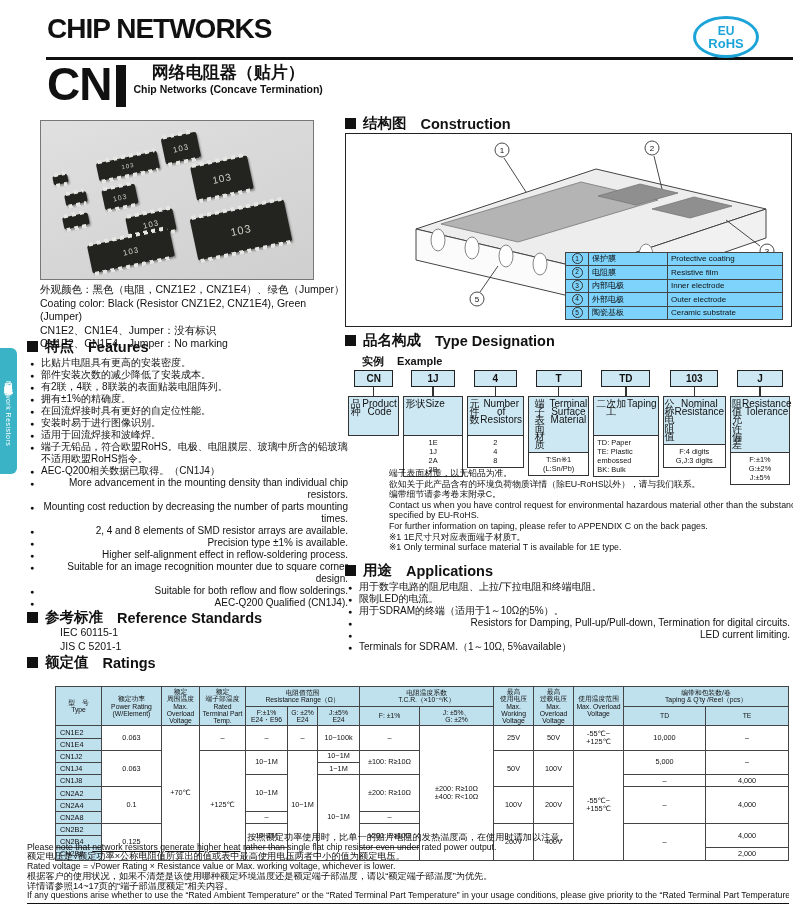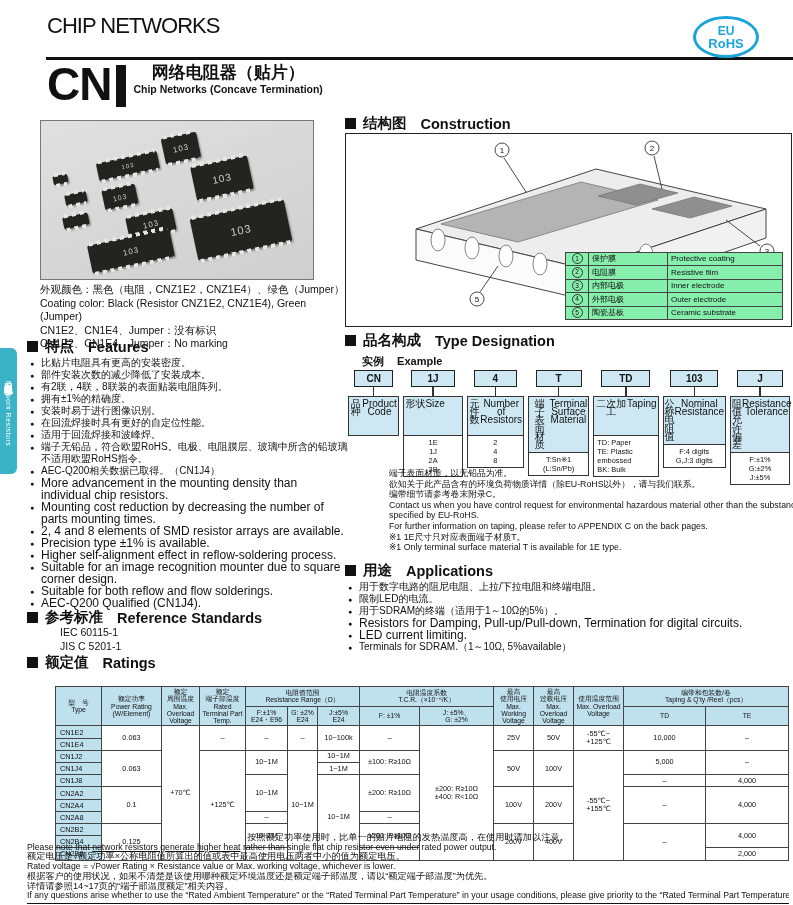--- a/index.html
+++ b/index.html
@@ -1,21 +1,21 @@
 <!DOCTYPE html>
 <html><head>
 <meta charset="utf-8">
 <style>
   html,body{margin:0;padding:0;background:#ffffff;}
   .page{position:relative;width:793px;height:905px;background:#fff;overflow:hidden;
         font-family:"Liberation Sans","DejaVu Sans",sans-serif;color:#111;}
   .pre{white-space:pre-line;}
 
   
-  .masthead-title{position:absolute;left:47px;top:13px;font-size:22px;font-weight:normal;letter-spacing:-1px;}
+  .masthead-title{position:absolute;left:47px;top:13px;font-size:28px;font-weight:bold;letter-spacing:-1px;}
   .header-rule{position:absolute;left:46px;right:0;top:57px;height:3px;background:#111;}
   .rohs-oval{position:absolute;left:693px;top:16px;width:60px;height:36px;border:3px solid #1ca4d8;
              border-radius:50%;color:#1ca4d8;font-weight:bold;display:flex;flex-direction:column;
              align-items:center;justify-content:center;line-height:1;}
   .rohs-oval .l1{font-size:12px;} .rohs-oval .l2{font-size:13px;}
 
   
   .cn-row{position:absolute;left:47px;top:63px;display:flex;align-items:flex-start;}
   .cn-code{font-size:46px;font-weight:bold;line-height:0.92;letter-spacing:-1px;}
   .cn-bar{width:10px;height:42px;background:#111;margin:2px 7px 0 5px;}
@@ -44,27 +44,27 @@
   
   .sec-title{position:absolute;display:flex;align-items:center;font-weight:bold;font-size:14.5px;}
   .sq{width:11px;height:11px;background:#111;margin-right:7px;flex:0 0 auto;}
   .sec-title .en{margin-left:14px;}
 
   
   .blist{position:absolute;}
   .bullet-item{position:relative;padding-left:11px;line-height:12px;}
   .bullet-item::before{content:"●";position:absolute;left:0;top:1px;font-size:7px;}
   .bullet-item.zh{font-size:10px;}
-  .bullet-item.en{font-size:12px;}
+  .bullet-item.en{font-size:10px;text-align:right;}
 
   .ref-items{position:absolute;left:60px;top:626px;font-size:10.5px;line-height:13.5px;}
 
   
   .construction-box{position:absolute;left:345px;top:133px;width:445px;height:192px;border:1.5px solid #222;background:#fff;}
-  .legend{position:absolute;right:8px;bottom:6px;border-collapse:collapse;font-size:8px;background:#86efac;padding-left:40px;}
+  .legend{position:absolute;right:8px;bottom:6px;border-collapse:collapse;font-size:8px;background:#7dd3fc;padding-left:40px;}
   .legend td{border:1px solid #444;padding:0 3px;height:12.5px;line-height:9px;}
   .legend td.num{width:16px;text-align:center;}
   .legend td.zh{width:72px;} .legend td.en{width:108px;}
   .circ{display:inline-flex;width:9px;height:9px;border:1px solid #333;border-radius:50%;
         font-size:6.5px;align-items:center;justify-content:center;line-height:1;}
 
   
   .example-label{position:absolute;left:362px;top:354px;font-size:11px;font-weight:bold;}
   .example-label .en{margin-left:10px;}
   .designation{position:absolute;left:348px;top:370px;width:442px;display:flex;gap:4px;}
@@ -235,22 +235,22 @@
   <div class="sec-title" style="left:27px;top:337px;">
     <span class="sq"></span>
     <span>特点</span>
     <span class="en">Features</span>
   </div>
   <div class="blist" style="left:30px;top:357px;width:318px;">
       <div class="bullet-item zh">比贴片电阻具有更高的安装密度。</div>
       <div class="bullet-item zh">部件安装次数的减少降低了安装成本。</div>
       <div class="bullet-item zh">有2联，4联，8联装的表面贴装电阻阵列。</div>
       <div class="bullet-item zh">拥有±1%的精确度。</div>
+      <div class="bullet-item zh">在回流焊接时具有更好的自定位性能。</div>
       <div class="bullet-item zh">安装时易于进行图像识别。</div>
-      <div class="bullet-item zh">在回流焊接时具有更好的自定位性能。</div>
       <div class="bullet-item zh">适用于回流焊接和波峰焊。</div>
       <div class="bullet-item zh">端子无铅品，符合欧盟RoHS。电极、电阻膜层、玻璃中所含的铅玻璃不适用欧盟RoHS指令。</div>
       <div class="bullet-item zh">AEC-Q200相关数据已取得。（CN1J4）</div>
       <div class="bullet-item en">More advancement in the mounting density than individual chip resistors.</div>
       <div class="bullet-item en">Mounting cost reduction by decreasing the number of parts mounting times.</div>
       <div class="bullet-item en">2, 4 and 8 elements of SMD resistor arrays are available.</div>
       <div class="bullet-item en">Precision type ±1% is available.</div>
       <div class="bullet-item en">Higher self-alignment effect in reflow-soldering process.</div>
       <div class="bullet-item en">Suitable for an image recognition mounter due to square corner design.</div>
       <div class="bullet-item en">Suitable for both reflow and flow solderings.</div>

